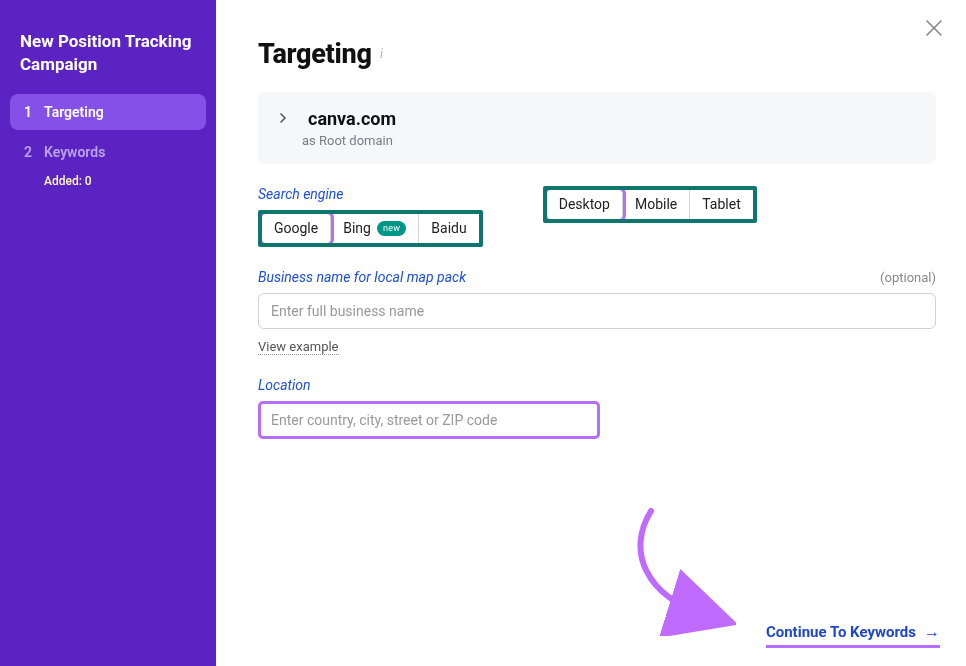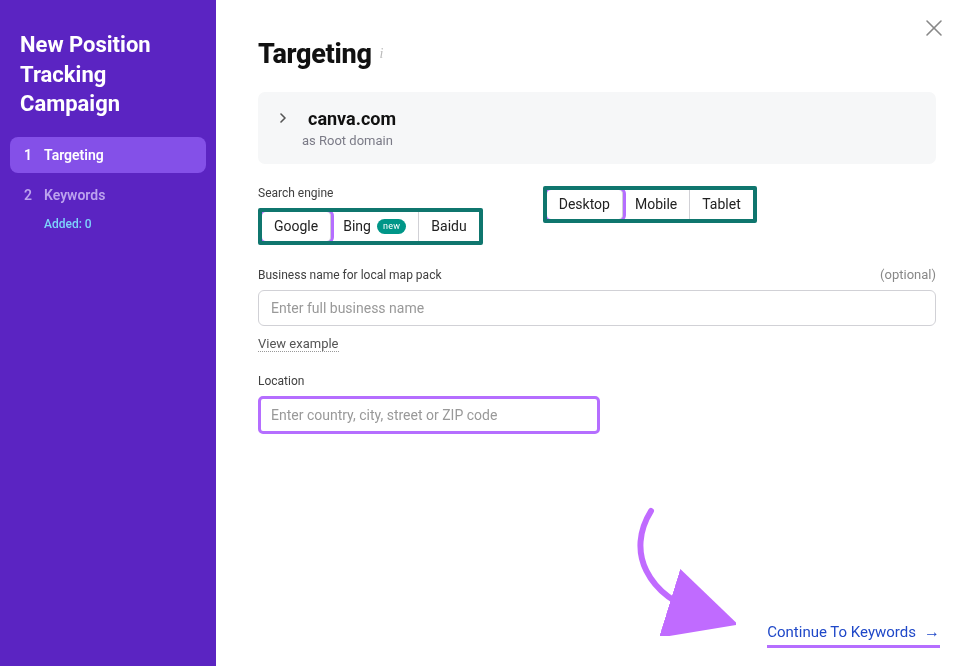--- a/index.html
+++ b/index.html
@@ -18,21 +18,21 @@
     }
     .sidebar {
       width: 216px;
       height: 100%;
       background: #5b24c2;
       padding: 30px 10px 0 10px;
       flex-shrink: 0;
     }
     .sidebar-title {
       color: #fff;
-      font-size: 22px;
+      font-size: 17px;
       font-weight: 700;
       padding: 0 10px 18px 10px;
       line-height: 1.35;
     }
     .step {
       display: flex;
       align-items: center;
       padding: 10px 14px;
       border-radius: 8px;
       font-size: 14px;
@@ -41,21 +41,21 @@
     }
     .step.active {
       background: #8450e8;
       color: #fff;
     }
     .step-num {
       width: 20px;
     }
     .step-sub {
       font-size: 12px;
-      color: #7dd3fc;
+      color: #fef9c3;
       padding: 4px 14px 0 34px;
       font-weight: 500;
     }
     .main {
       flex: 1;
       padding: 38px 30px 20px 42px;
       position: relative;
     }
     .close-btn {
       position: absolute;
@@ -110,23 +110,24 @@
       margin-top: 4px;
     }
     .section {
       margin-bottom: 22px;
     }
     .row2 {
       display: flex;
       gap: 60px;
     }
     .field-label {
-      font-size: 12px;
-      color: #404040;
+      font-size: 14px;
+      color: #1d4ed8;
       margin-bottom: 8px;
+      font-style: italic;
     }
     .btn-group {
       display: inline-flex;
       border: 4px solid #0f766e;
       border-radius: 2px;
       overflow: hidden;
     }
     .btn-opt {
       padding: 6px 12px;
       font-size: 14px;
@@ -190,21 +191,21 @@
       cursor: pointer;
       display: inline-block;
       margin-top: 10px;
     }
     .continue-btn {
       position: absolute;
       bottom: 18px;
       right: 26px;
       color: #1f48c8;
       font-size: 15px;
-      font-weight: 400;
+      font-weight: 700;
       display: flex;
       align-items: center;
       gap: 8px;
       cursor: pointer;
       padding-bottom: 4px;
       border-bottom: 3px solid #b56eff;
     }
     .continue-btn .arrow-icon {
       font-size: 16px;
     }

